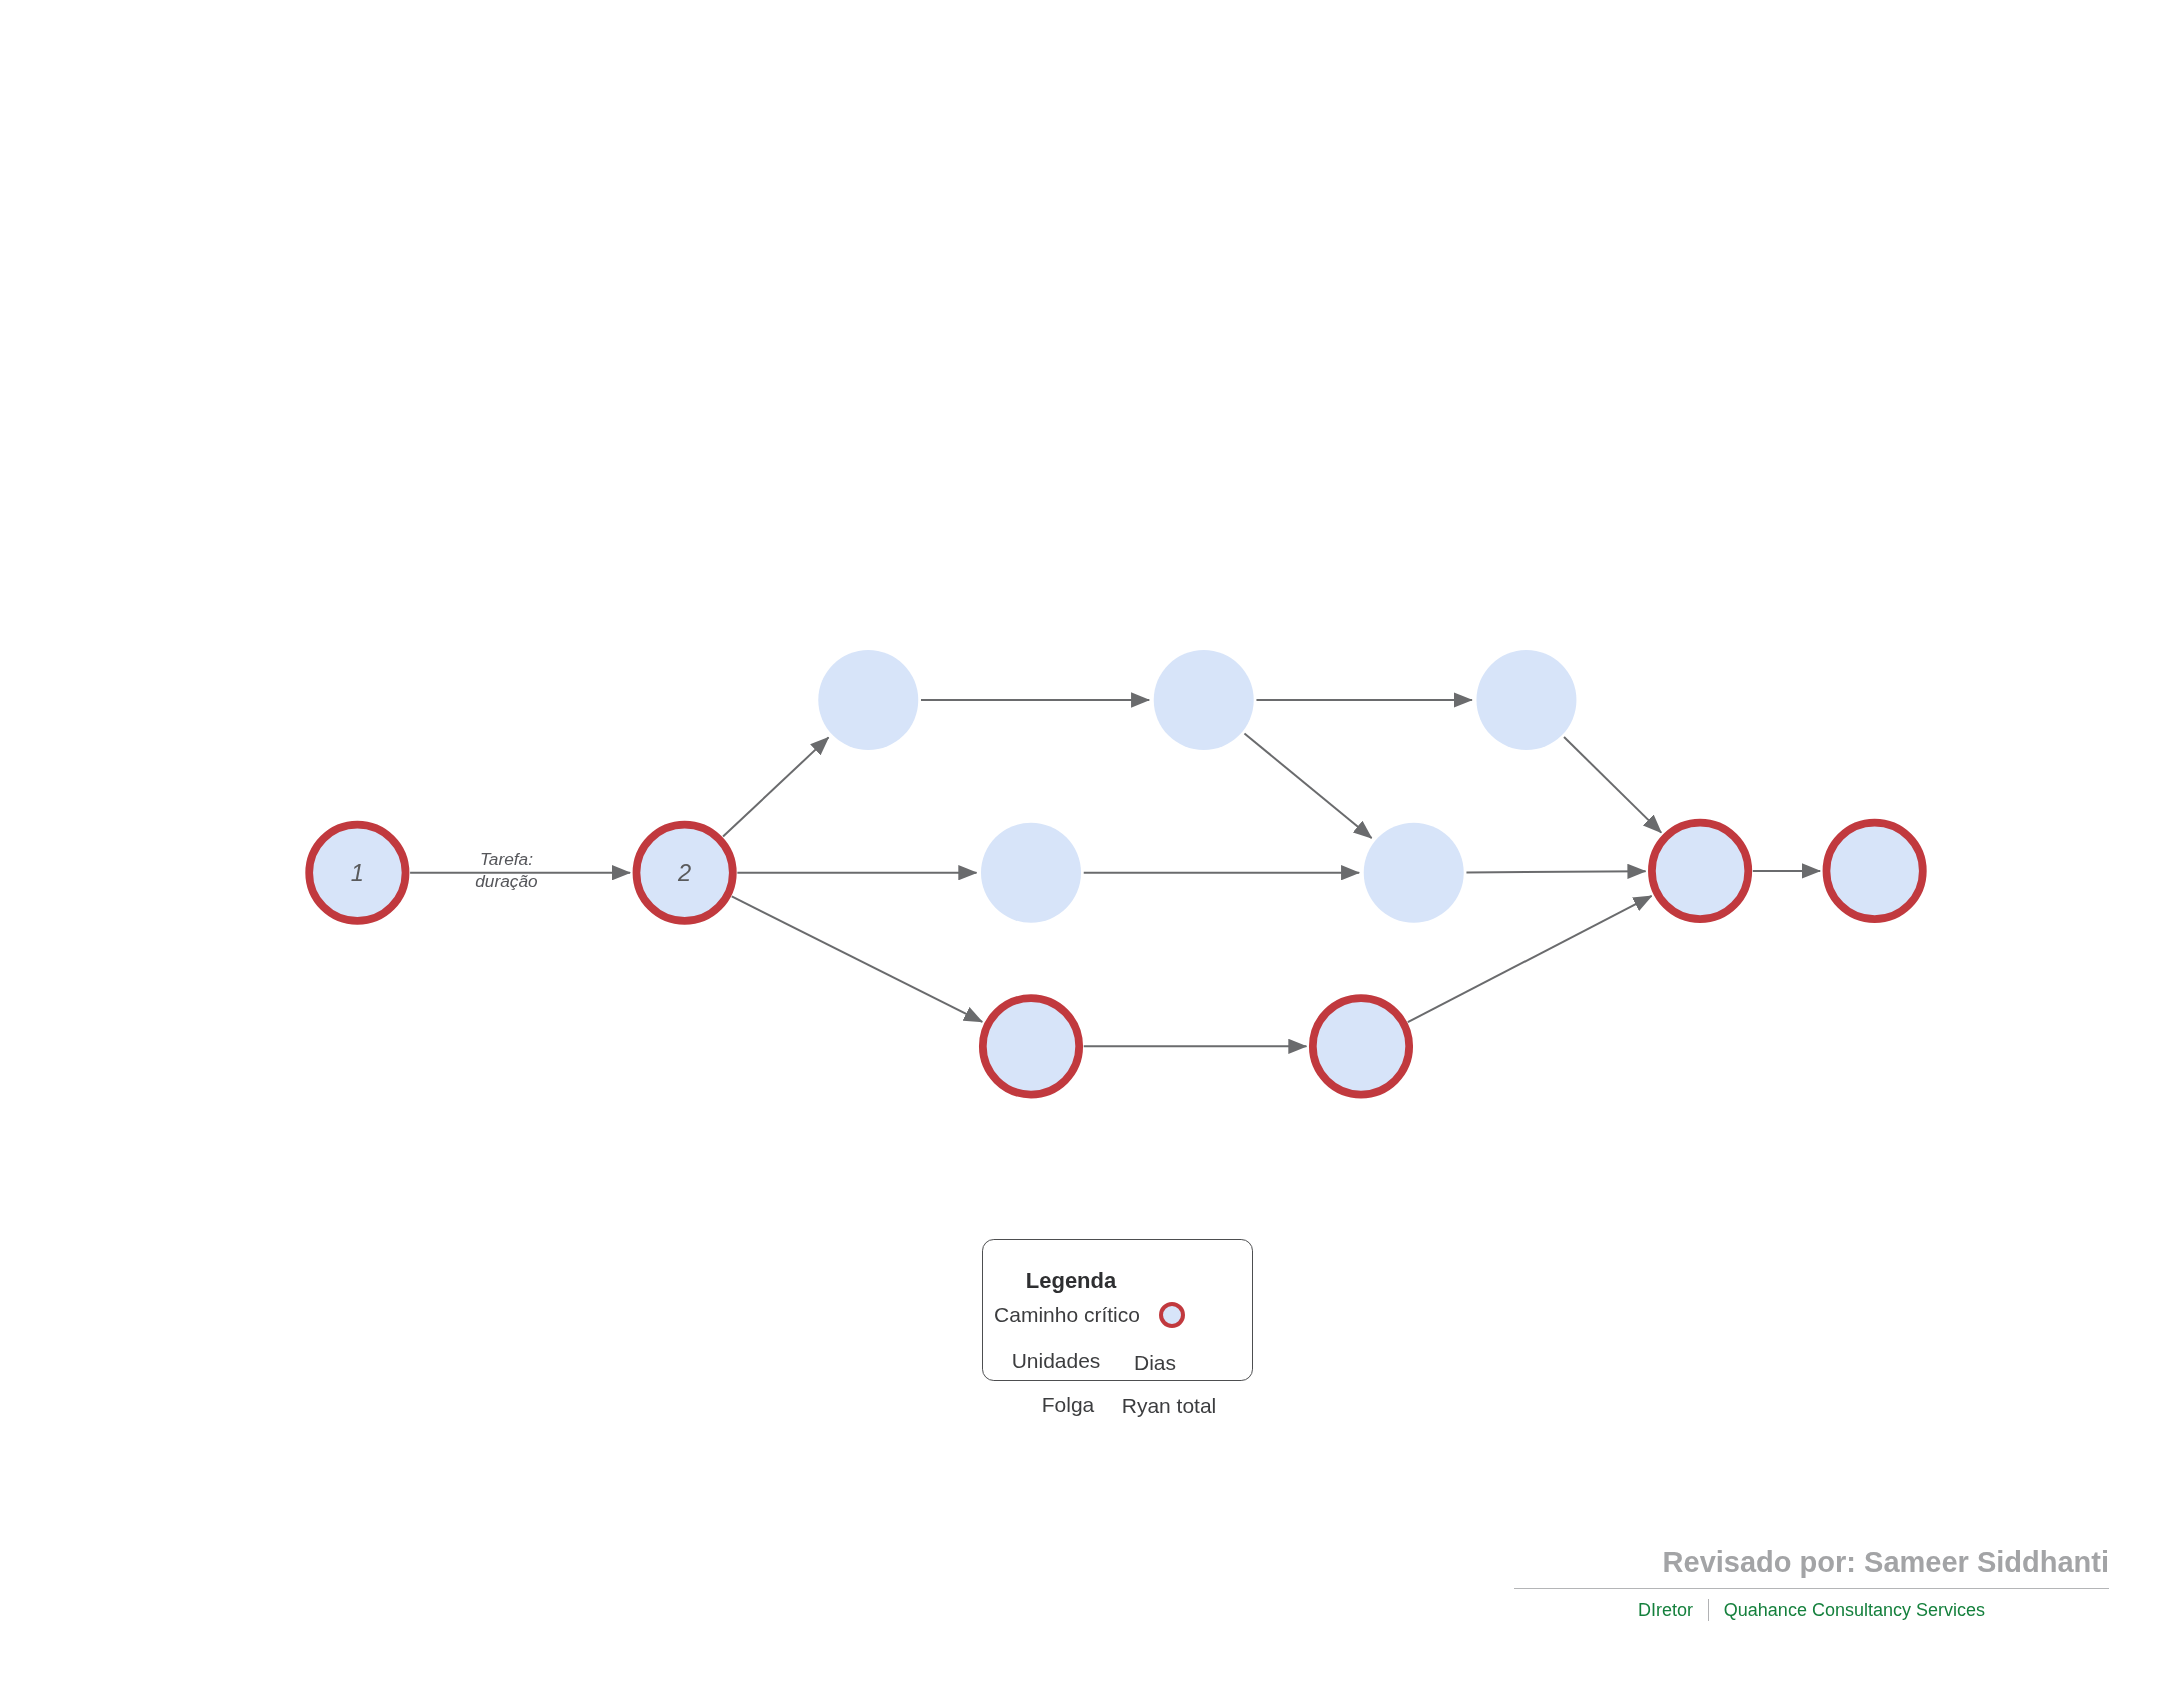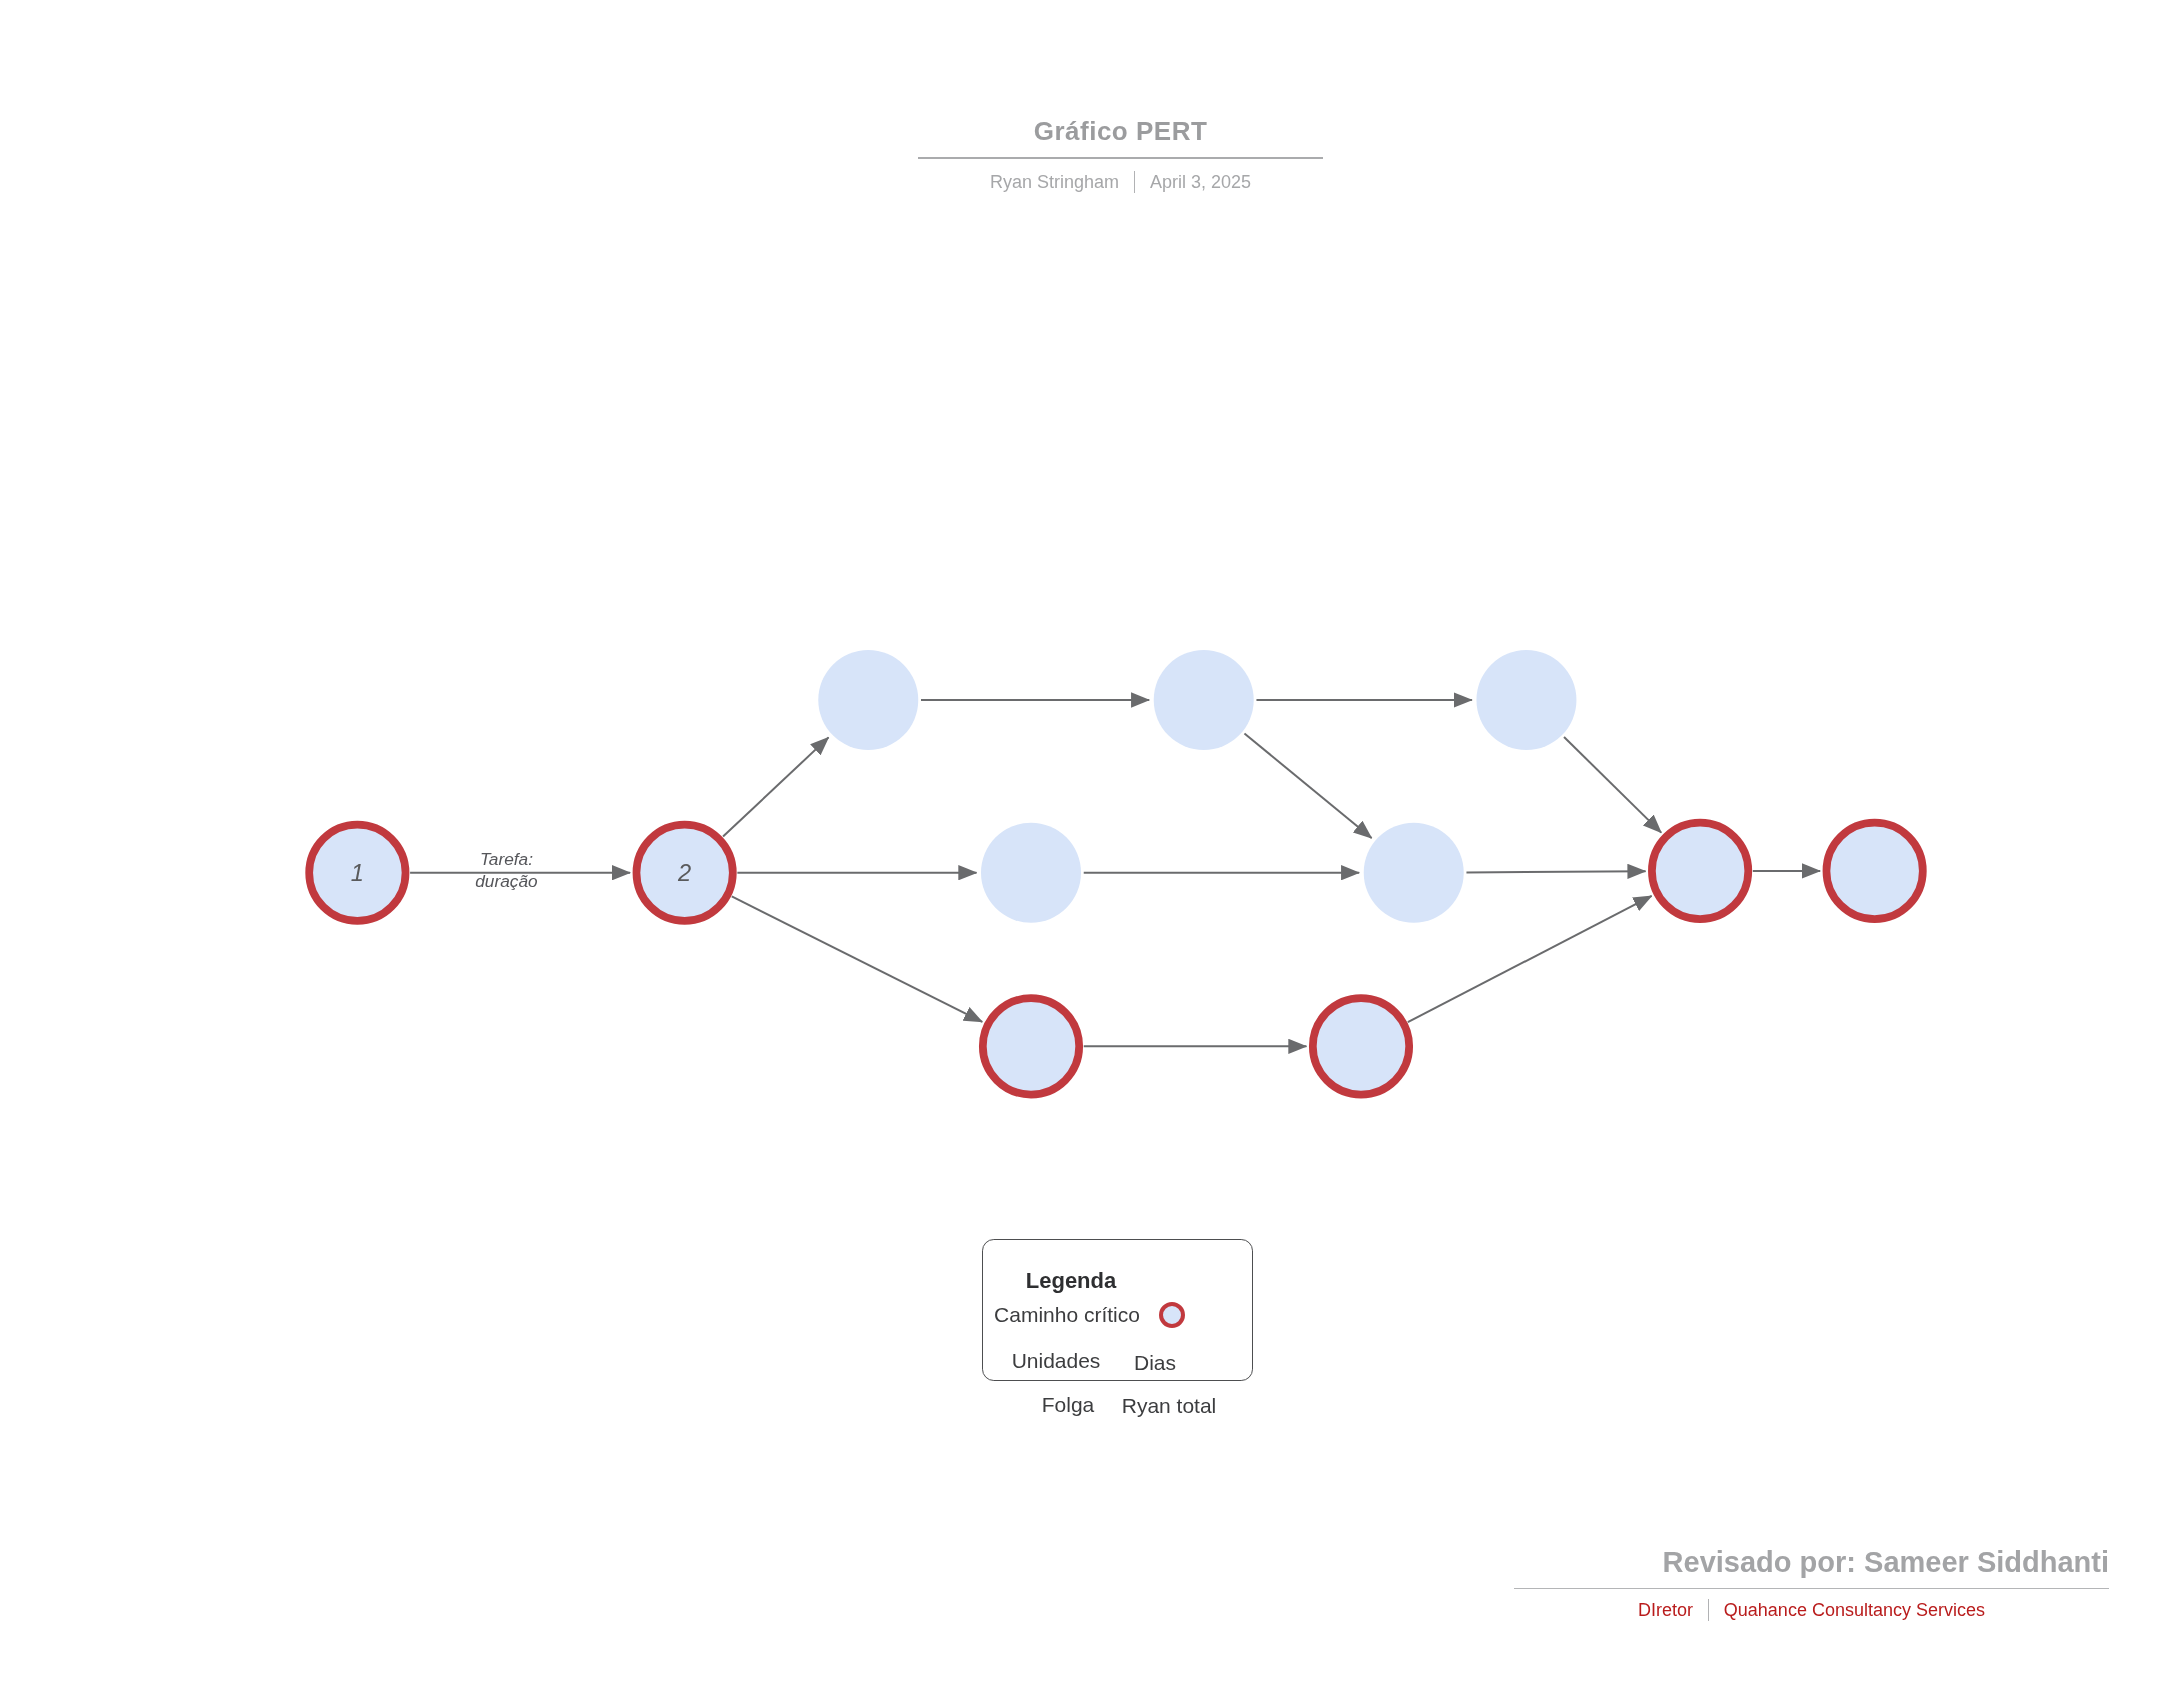--- a/index.html
+++ b/index.html
@@ -119,36 +119,29 @@
     text-align: right;
   }
   .reviewer .rev-rule {
     margin-top: 9px;
     height: 0;
     border-top: 1.8px solid #b4b5b7;
   }
   .reviewer .rev-sub {
     margin-top: 11px;
     font-size: 18px;
-    color: #b91c1c;
+    color: #15803d;
     white-space: nowrap;
   }
 </style>
 </head>
 <body>
 
 <div class="page">
 
-  <div class="header">
-    <div class="title">Gráfico PERT</div>
-    <div class="title-rule"></div>
-    <div class="subtitle">
-      <span>Ryan Stringham</span><span class="vbar"></span><span>April 3, 2025</span>
-    </div>
-  </div>
 
   <svg id="pert-svg" class="diagram-svg" width="2182" height="1690" viewBox="0 0 2400 1859">
     <defs>
       <marker id="arrow" viewBox="0 0 10 8" refX="9.5" refY="4" markerWidth="21" markerHeight="17" markerUnits="userSpaceOnUse" orient="auto">
         <path d="M0,0 L10,4 L0,8 Z" fill="#6a6b6d"></path>
       </marker>
     </defs>
   <line x1="451" y1="960" x2="693" y2="960" class="edge" marker-end="url(#arrow)"></line>
       <text x="557" y="952" class="edge-label">Tarefa:</text>
       <text x="557" y="976" class="edge-label">duração</text>

